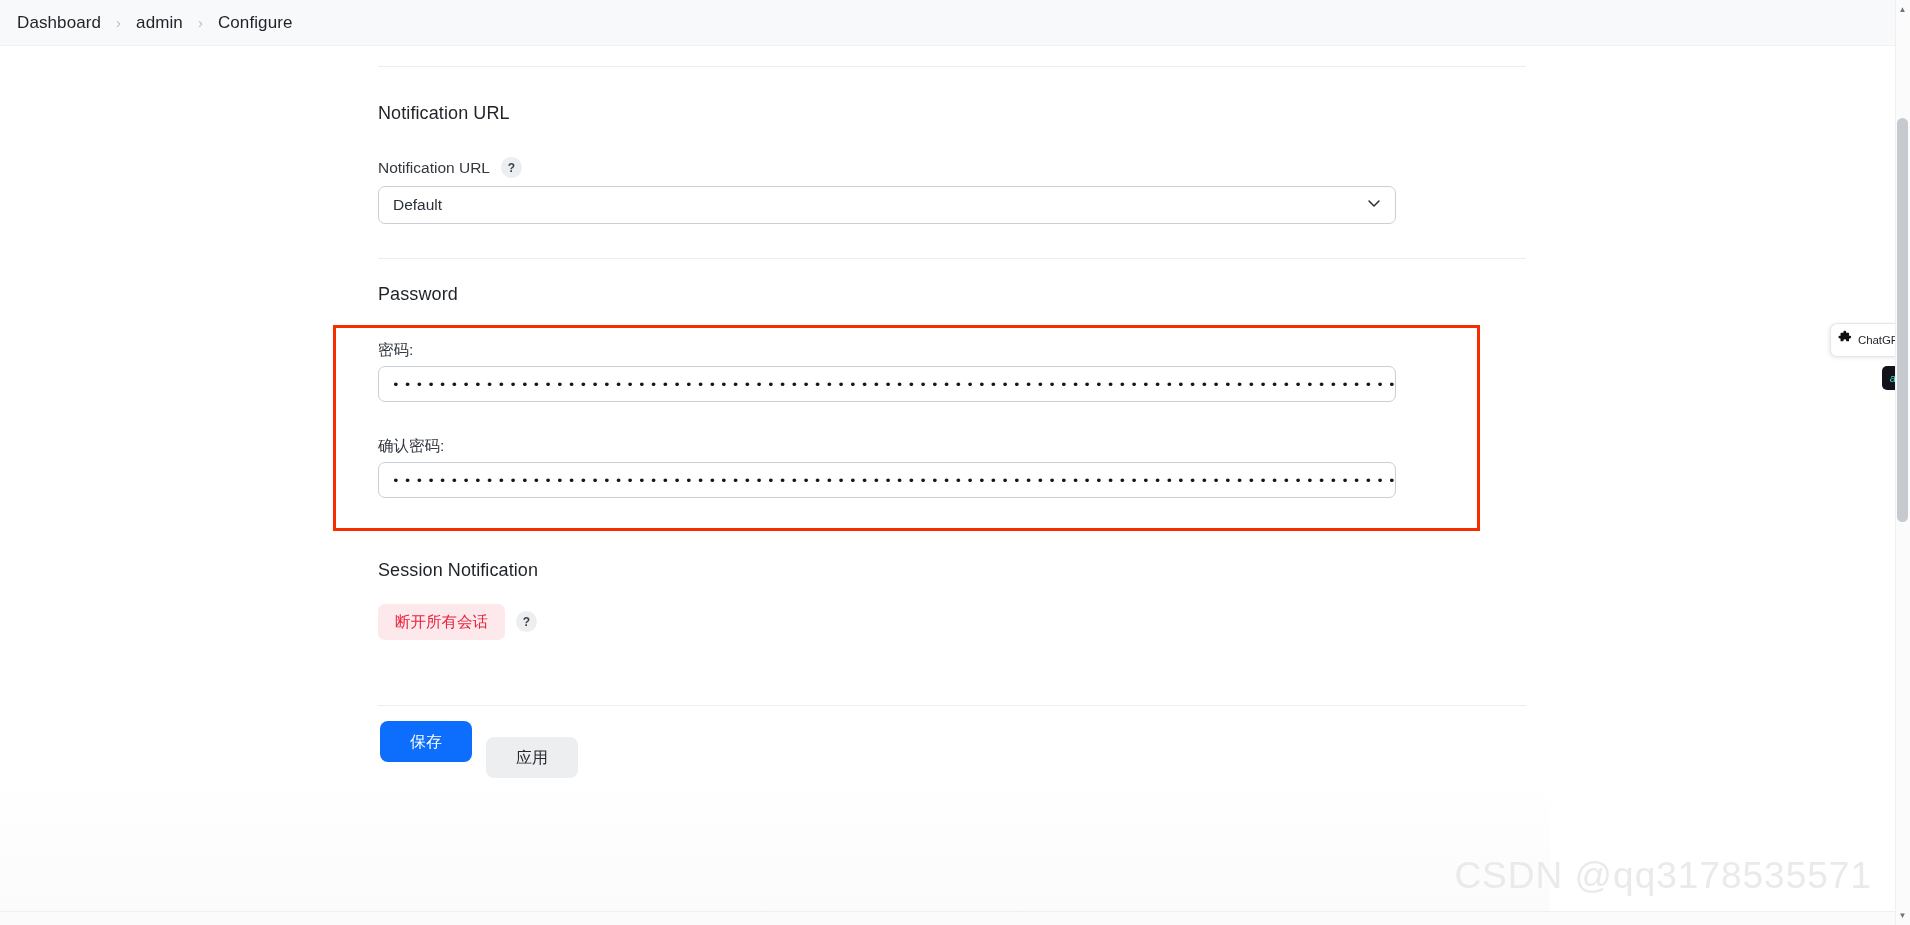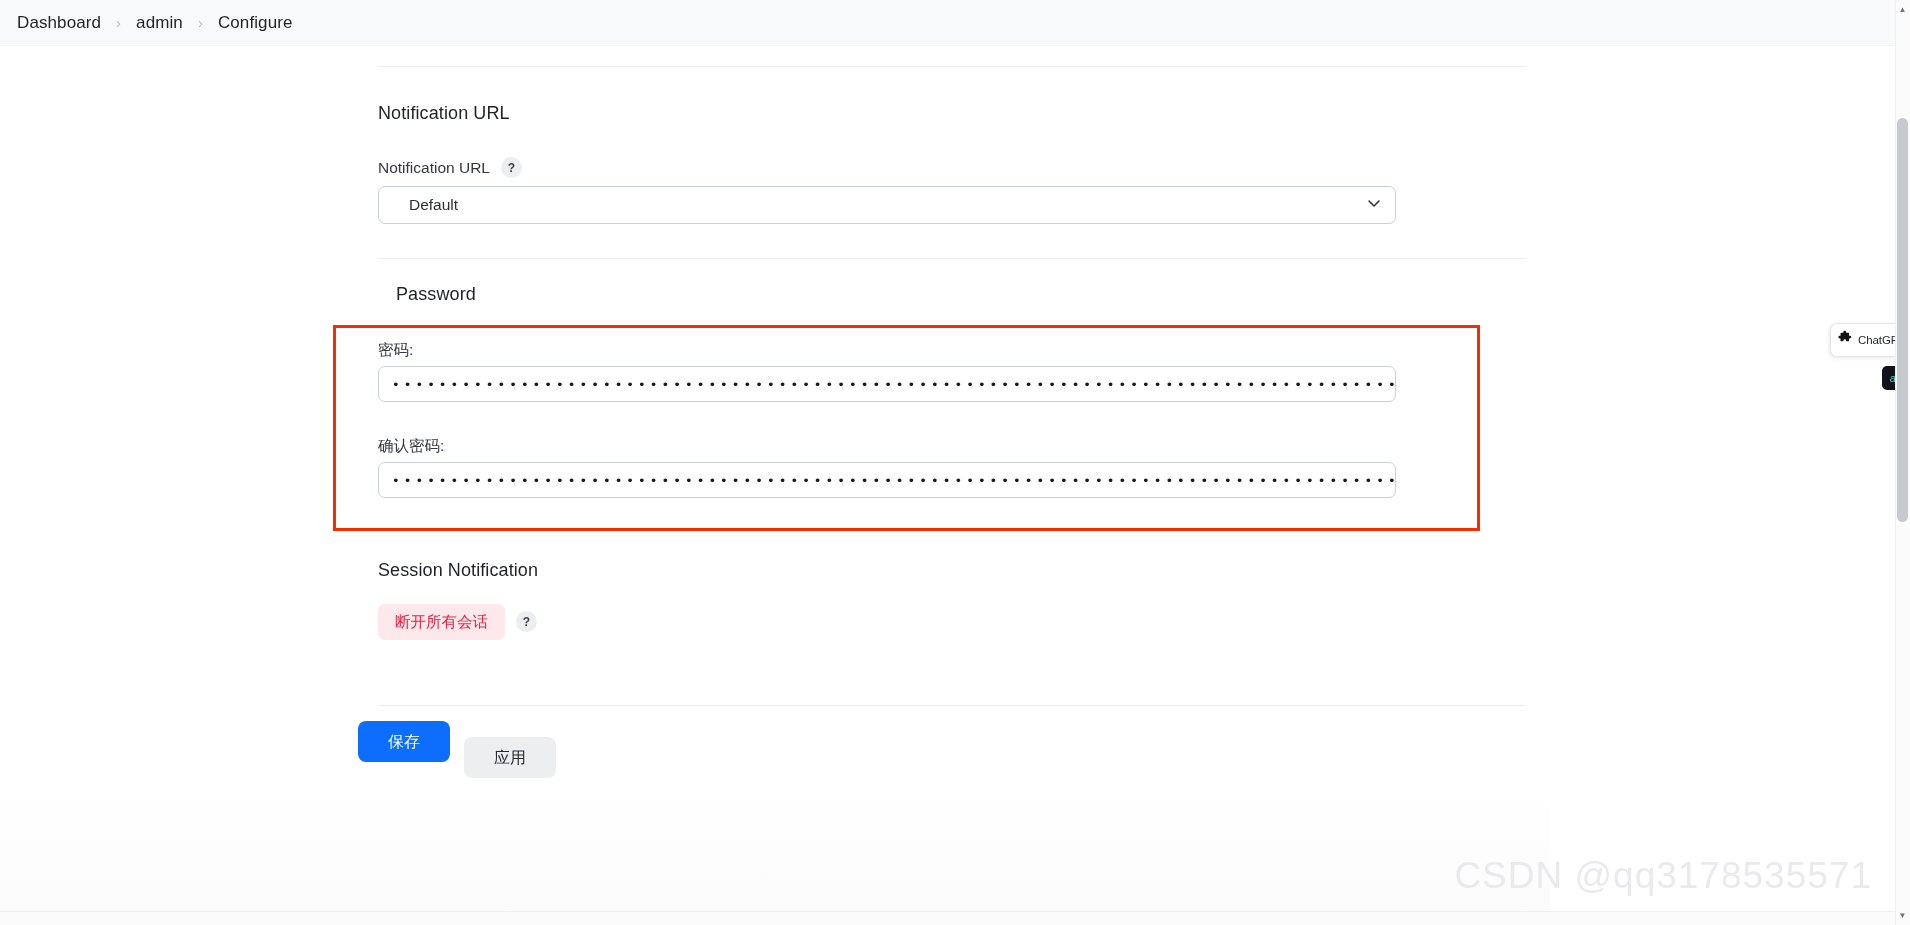--- a/index.html
+++ b/index.html
@@ -58,21 +58,21 @@
   .divider.d2 { left: 378px; top: 212px; width: 1148px; }
   .divider.d3 { left: 378px; top: 632px; width: 1148px; }
 
   .section-title {
     position: absolute;
     font-size: 18px;
     color: #1f2328;
     letter-spacing: .1px;
   }
   .st-notification { left: 378px; top: 57px; }
-  .st-password    { left: 396px; top: 238px; }
+  .st-password    { left: 378px; top: 238px; }
   .st-session     { left: 378px; top: 514px; }
 
   .field-label {
     position: absolute;
     display: flex;
     align-items: center;
     font-size: 15.5px;
     color: #33383f;
   }
   .fl-notification { left: 378px; top: 111px; }
@@ -98,21 +98,21 @@
     left: 378px; top: 140px;
     width: 1018px; height: 38px;
   }
   .select-box {
     width: 100%; height: 100%;
     border: 1px solid #c7d0d6;
     border-radius: 7px;
     background: #fff;
     display: flex;
     align-items: center;
-    padding: 0 30px;
+    padding: 0 14px;
     font-size: 15.5px;
     color: #2b3036;
     cursor: pointer;
   }
   .chevron {
     position: absolute;
     right: 14px; top: 50%;
     transform: translateY(-50%);
     pointer-events: none;
   }
@@ -174,21 +174,21 @@
 
   
   .footer-bar {
     position: absolute;
     left: 0; top: 600px;
     width: 1550px; height: 279px;
     background: linear-gradient(180deg, #ffffff 0%, #ffffff 45%, #fbfbfc 100%);
   }
   .btn-row {
     position: absolute;
-    left: 358px; top: 659px;
+    left: 380px; top: 659px;
     display: flex;
     align-items: center;
     gap: 14px;
   }
   .btn-primary {
     background: #0d6efd;
     color: #fff;
     border: none;
     border-radius: 8px;
     padding: 11px 30px;

